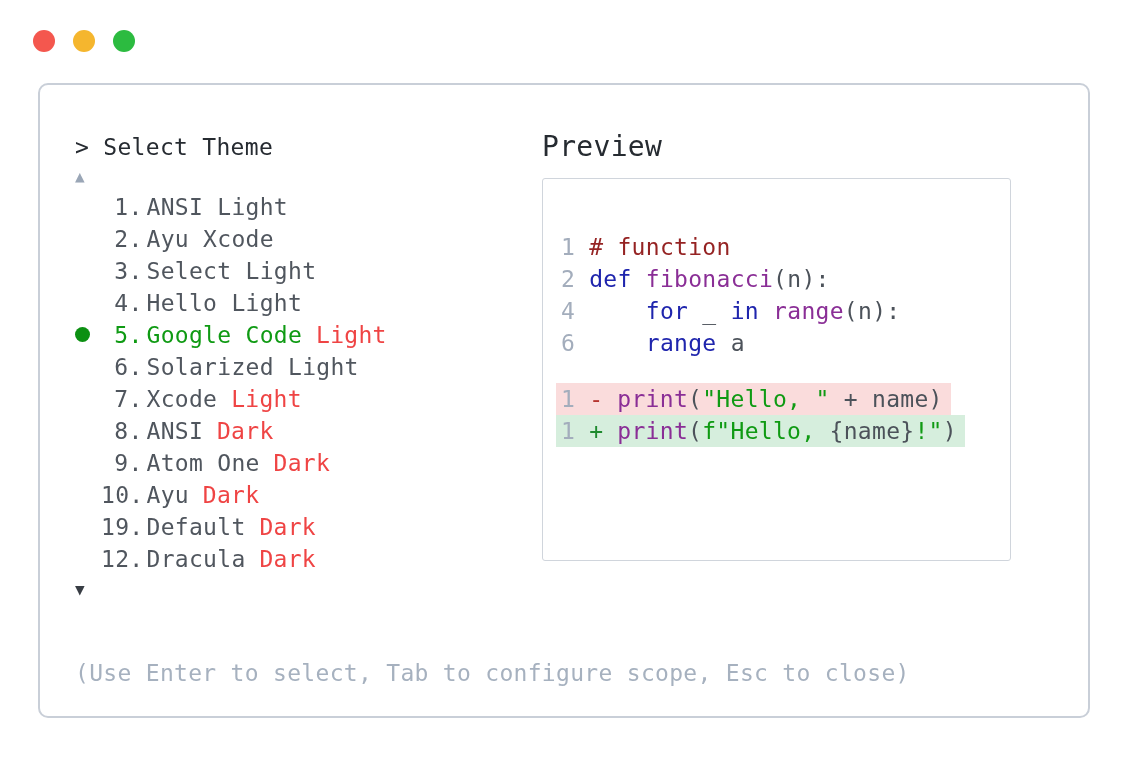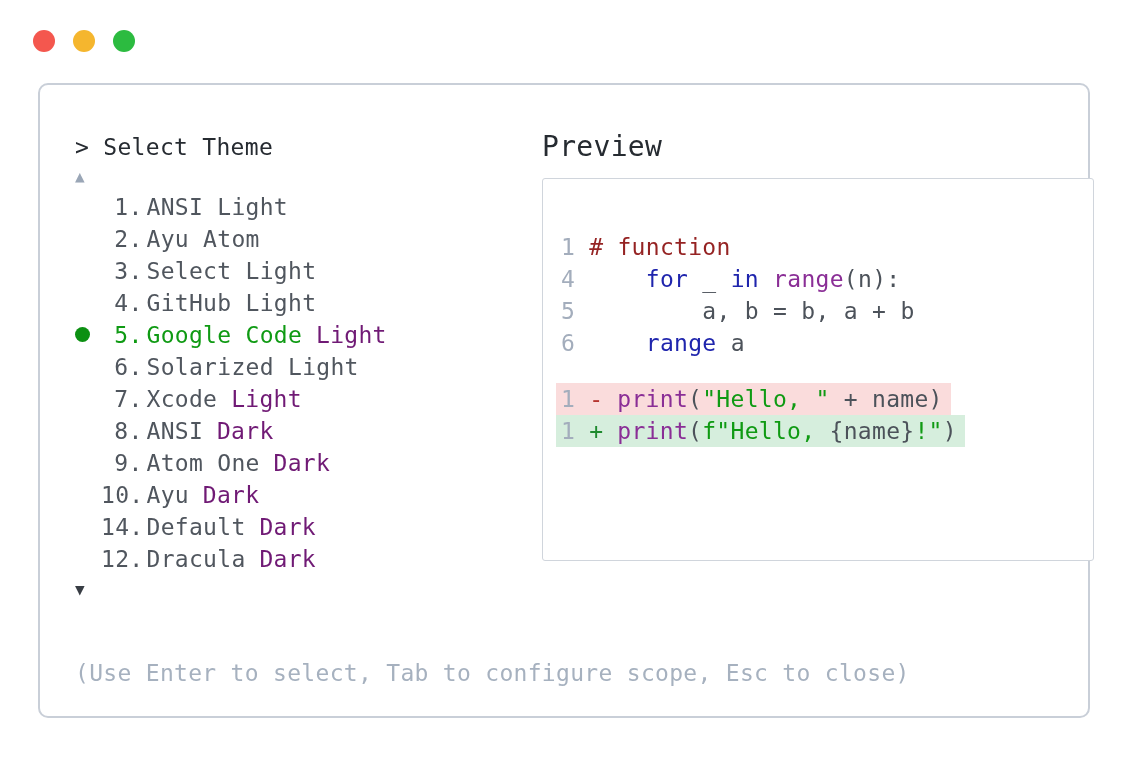--- a/index.html
+++ b/index.html
@@ -20,28 +20,28 @@
   .scroll-up { height:28px; font-size:16px; color:#9aa6b6; line-height:28px; }
   .scroll-down { height:30px; font-size:16px; color:#383d44; line-height:30px; }
 
   .theme-list { }
   .row { height:32px; line-height:32px; white-space:pre; color:#50565e; cursor:default; }
   .marker { display:inline-block; width:26px; }
   .dot { display:inline-block; width:15px; height:15px; border-radius:50%;
     background:#0c9012; vertical-align:middle; margin-bottom:4px; }
   .num { display:inline-block; width:3ch; text-align:right; }
   .name { margin-left:4px; }
-  .suffix:not(:empty) { margin-left:1ch; color:#701a75; }
+  .suffix:not(:empty) { margin-left:1ch; color:#ef4444; }
   .row.selected .num, .row.selected .name { color:#0f9a13; }
 
   .hint { margin-top:52px; color:#a6b1bf; height:32px; }
 
   .preview-title { position:absolute; left:502px; top:46px; font-size:28px;
     letter-spacing:0.3px; line-height:32px; color:#262b31; }
-  .preview-box { position:absolute; left:502px; top:93px; width:552px; height:383px;
+  .preview-box { position:absolute; left:502px; top:93px; width:469px; height:383px;
     border:1.5px solid #d0d5dc; border-radius:3px; background:#ffffff;
     padding:52px 0 0 18px; font-size:23px; letter-spacing:0.3px; line-height:32px; }
   .code-line { white-space:pre; height:32px; }
   .blank-line { height:24px; }
   .ln { color:#a3adbc; margin-right:14px; }
   .t-comment { color:#952323; }
   .t-keyword { color:#1f25ad; }
   .t-function { color:#8a2e96; }
   .t-number { color:#0e7575; }
   .t-string { color:#0f9a13; }
@@ -64,43 +64,43 @@
 </div>
 
 <div class="dialog">
 
   <div class="left-pane">
     <div class="prompt">&gt; Select Theme</div>
     <div class="scroll-up">▲</div>
 
     <div class="theme-list">
       <div class="row"><span class="marker"></span><span class="num">1.</span><span class="name">ANSI Light</span><span class="suffix"></span></div>
-      <div class="row"><span class="marker"></span><span class="num">2.</span><span class="name">Ayu Atom</span><span class="suffix"></span></div>
+      <div class="row"><span class="marker"></span><span class="num">2.</span><span class="name">Ayu Xcode</span><span class="suffix"></span></div>
       <div class="row"><span class="marker"></span><span class="num">3.</span><span class="name">Select Light</span><span class="suffix"></span></div>
-      <div class="row"><span class="marker"></span><span class="num">4.</span><span class="name">GitHub Light</span><span class="suffix"></span></div>
+      <div class="row"><span class="marker"></span><span class="num">4.</span><span class="name">Hello Light</span><span class="suffix"></span></div>
       <div class="row selected"><span class="marker"><span class="dot"></span></span><span class="num">5.</span><span class="name">Google Code</span><span class="suffix">Light</span></div>
       <div class="row"><span class="marker"></span><span class="num">6.</span><span class="name">Solarized Light</span><span class="suffix"></span></div>
       <div class="row"><span class="marker"></span><span class="num">7.</span><span class="name">Xcode</span><span class="suffix">Light</span></div>
       <div class="row"><span class="marker"></span><span class="num">8.</span><span class="name">ANSI</span><span class="suffix">Dark</span></div>
       <div class="row"><span class="marker"></span><span class="num">9.</span><span class="name">Atom One</span><span class="suffix">Dark</span></div>
       <div class="row"><span class="marker"></span><span class="num">10.</span><span class="name">Ayu</span><span class="suffix">Dark</span></div>
-      <div class="row"><span class="marker"></span><span class="num">14.</span><span class="name">Default</span><span class="suffix">Dark</span></div>
+      <div class="row"><span class="marker"></span><span class="num">19.</span><span class="name">Default</span><span class="suffix">Dark</span></div>
       <div class="row"><span class="marker"></span><span class="num">12.</span><span class="name">Dracula</span><span class="suffix">Dark</span></div>
     </div>
 
     <div class="scroll-down">▼</div>
     <div class="hint">(Use Enter to select, Tab to configure scope, Esc to close)</div>
   </div>
 
   <div class="preview-title">Preview</div>
 
   <div class="preview-box">
     <div class="code-line"><span class="ln">1</span><span class="t-comment"># function</span></div>
+    <div class="code-line"><span class="ln">2</span><span class="t-keyword">def</span><span class="t-plain"> </span><span class="t-function">fibonacci</span><span class="t-plain">(n):</span></div>
     <div class="code-line"><span class="ln">4</span><span class="t-plain">    </span><span class="t-keyword">for</span><span class="t-plain"> _ </span><span class="t-keyword">in</span><span class="t-plain"> </span><span class="t-function">range</span><span class="t-plain">(n):</span></div>
-    <div class="code-line"><span class="ln">5</span><span class="t-plain">        a, b = b, a + b</span></div>
     <div class="code-line"><span class="ln">6</span><span class="t-plain">    </span><span class="t-keyword">range</span><span class="t-plain"> a</span></div>
 
     <div class="blank-line"></div>
 
     <div class="diff-line"><span class="dbg minus"><span class="ln">1</span><span class="sign sign-minus">-</span><span class="t-function">print</span><span class="t-plain">(</span><span class="t-string">"Hello, "</span><span class="t-plain"> + name)</span></span></div>
     <div class="diff-line"><span class="dbg plus"><span class="ln">1</span><span class="sign sign-plus">+</span><span class="t-function">print</span><span class="t-plain">(</span><span class="t-string">f"Hello, </span><span class="t-plain">{name}</span><span class="t-string">!"</span><span class="t-plain">)</span></span></div>
   </div>
 
 </div>
 

